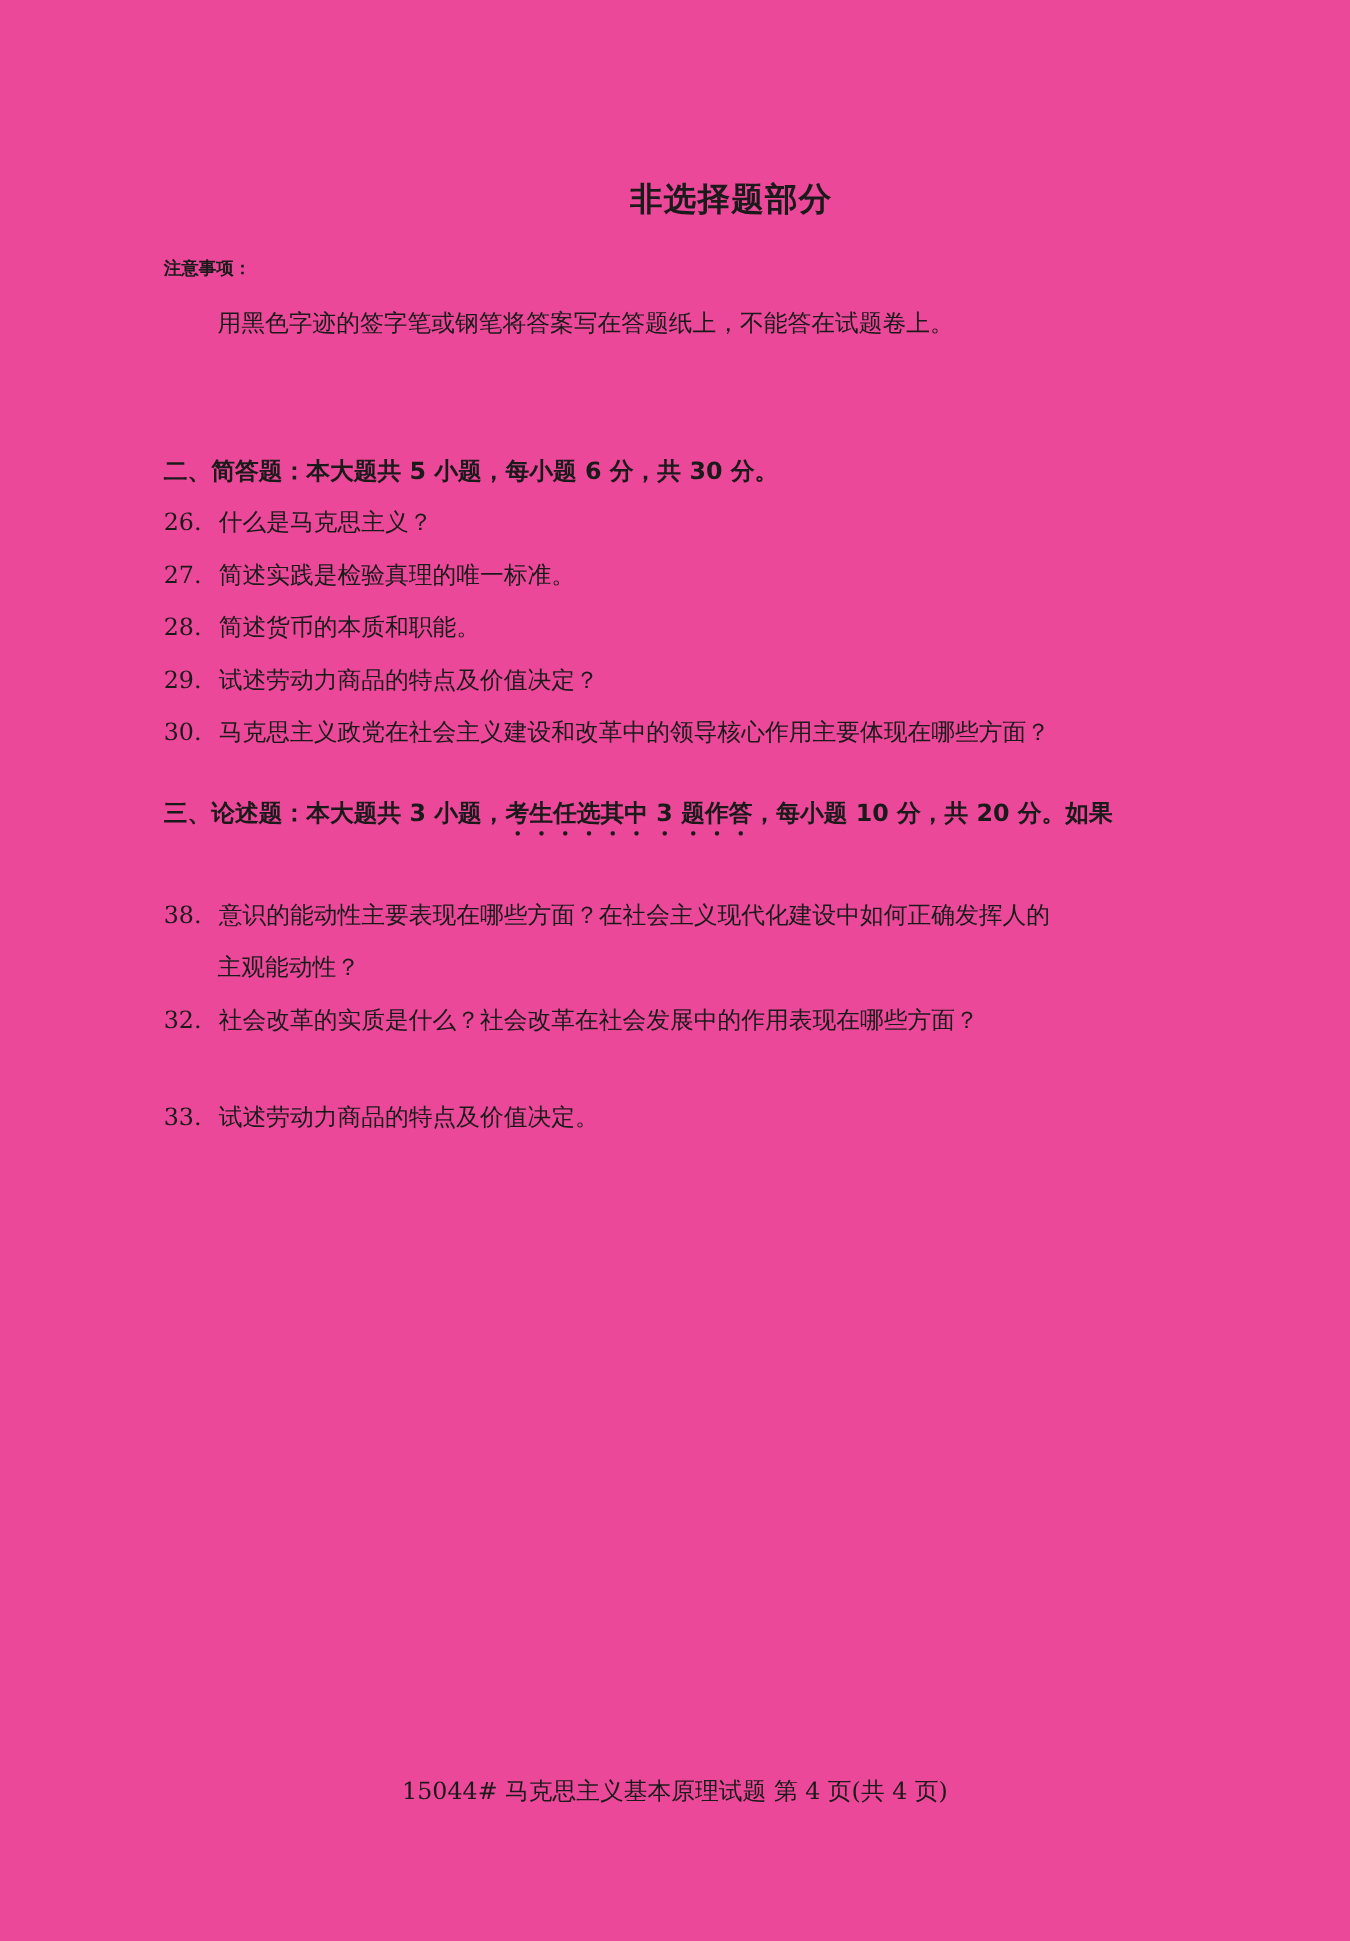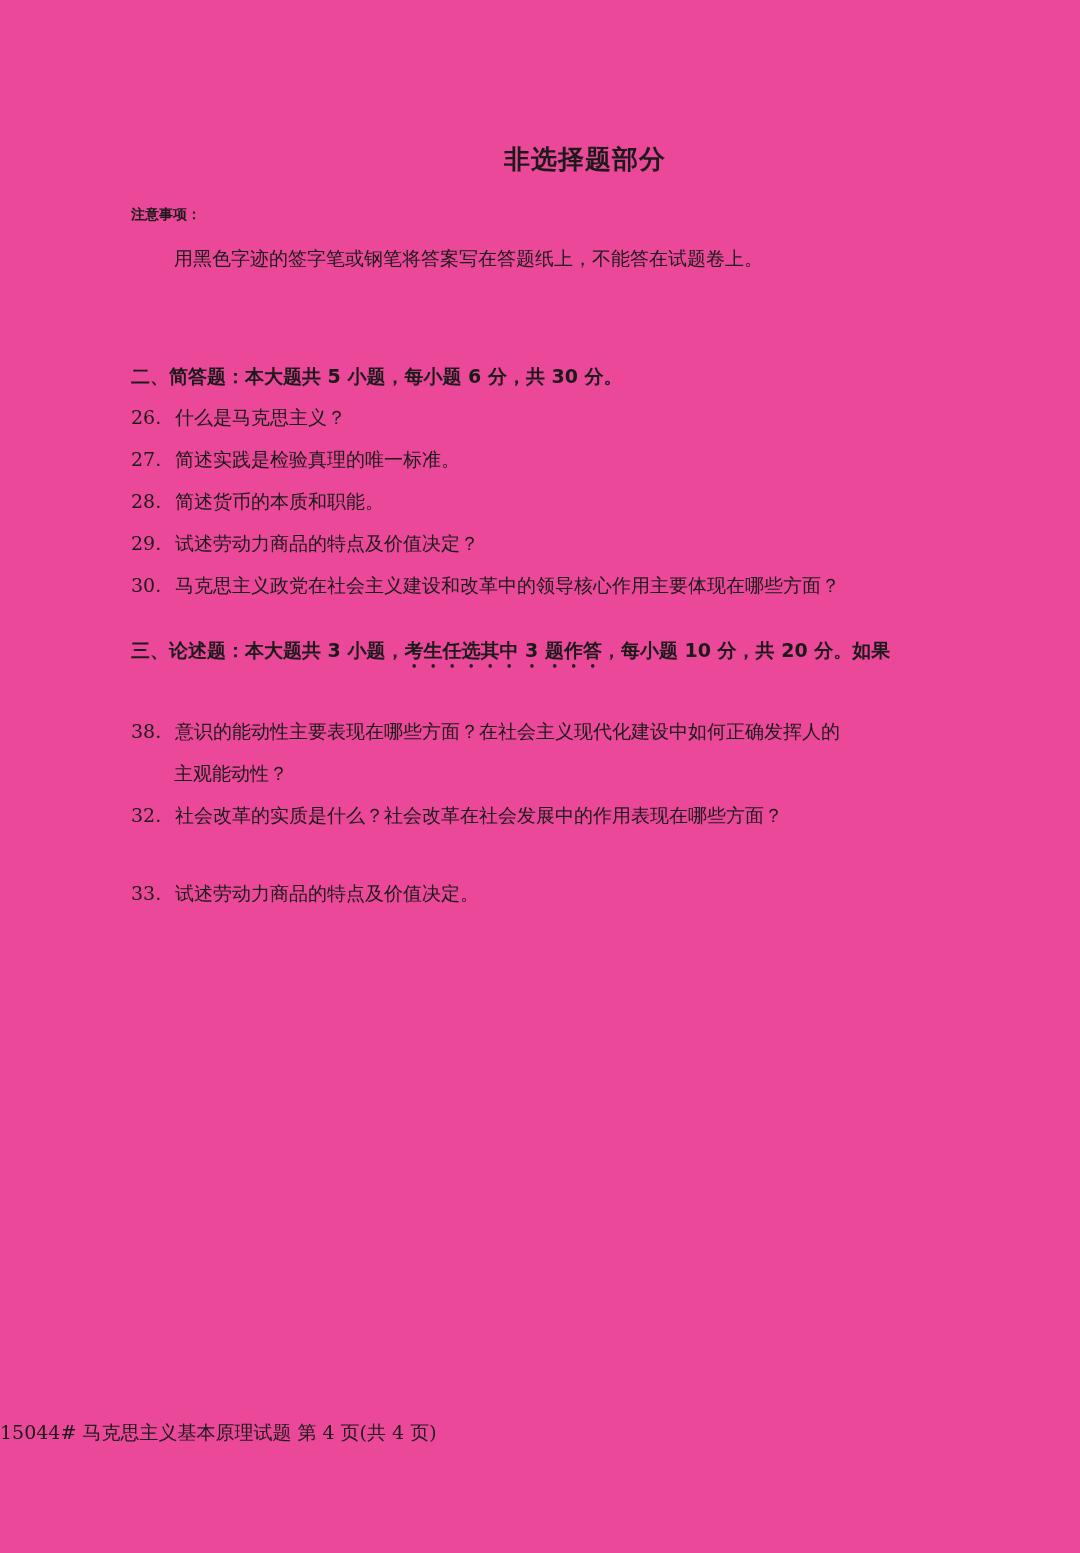--- a/index.html
+++ b/index.html
@@ -68,20 +68,21 @@
       text-emphasis: dot;
       -webkit-text-emphasis: dot;
       text-emphasis-position: under;
       -webkit-text-emphasis-position: under;
     }
     .footer {
       position: absolute;
       top: 1420px;
       left: 0;
       width: 1080px;
+      text-align: center;
       font-size: 19px;
     }
   </style>
 </head>
 <body>
 
 <div class="page">
 
   <div class="title">非选择题部分</div>
 

